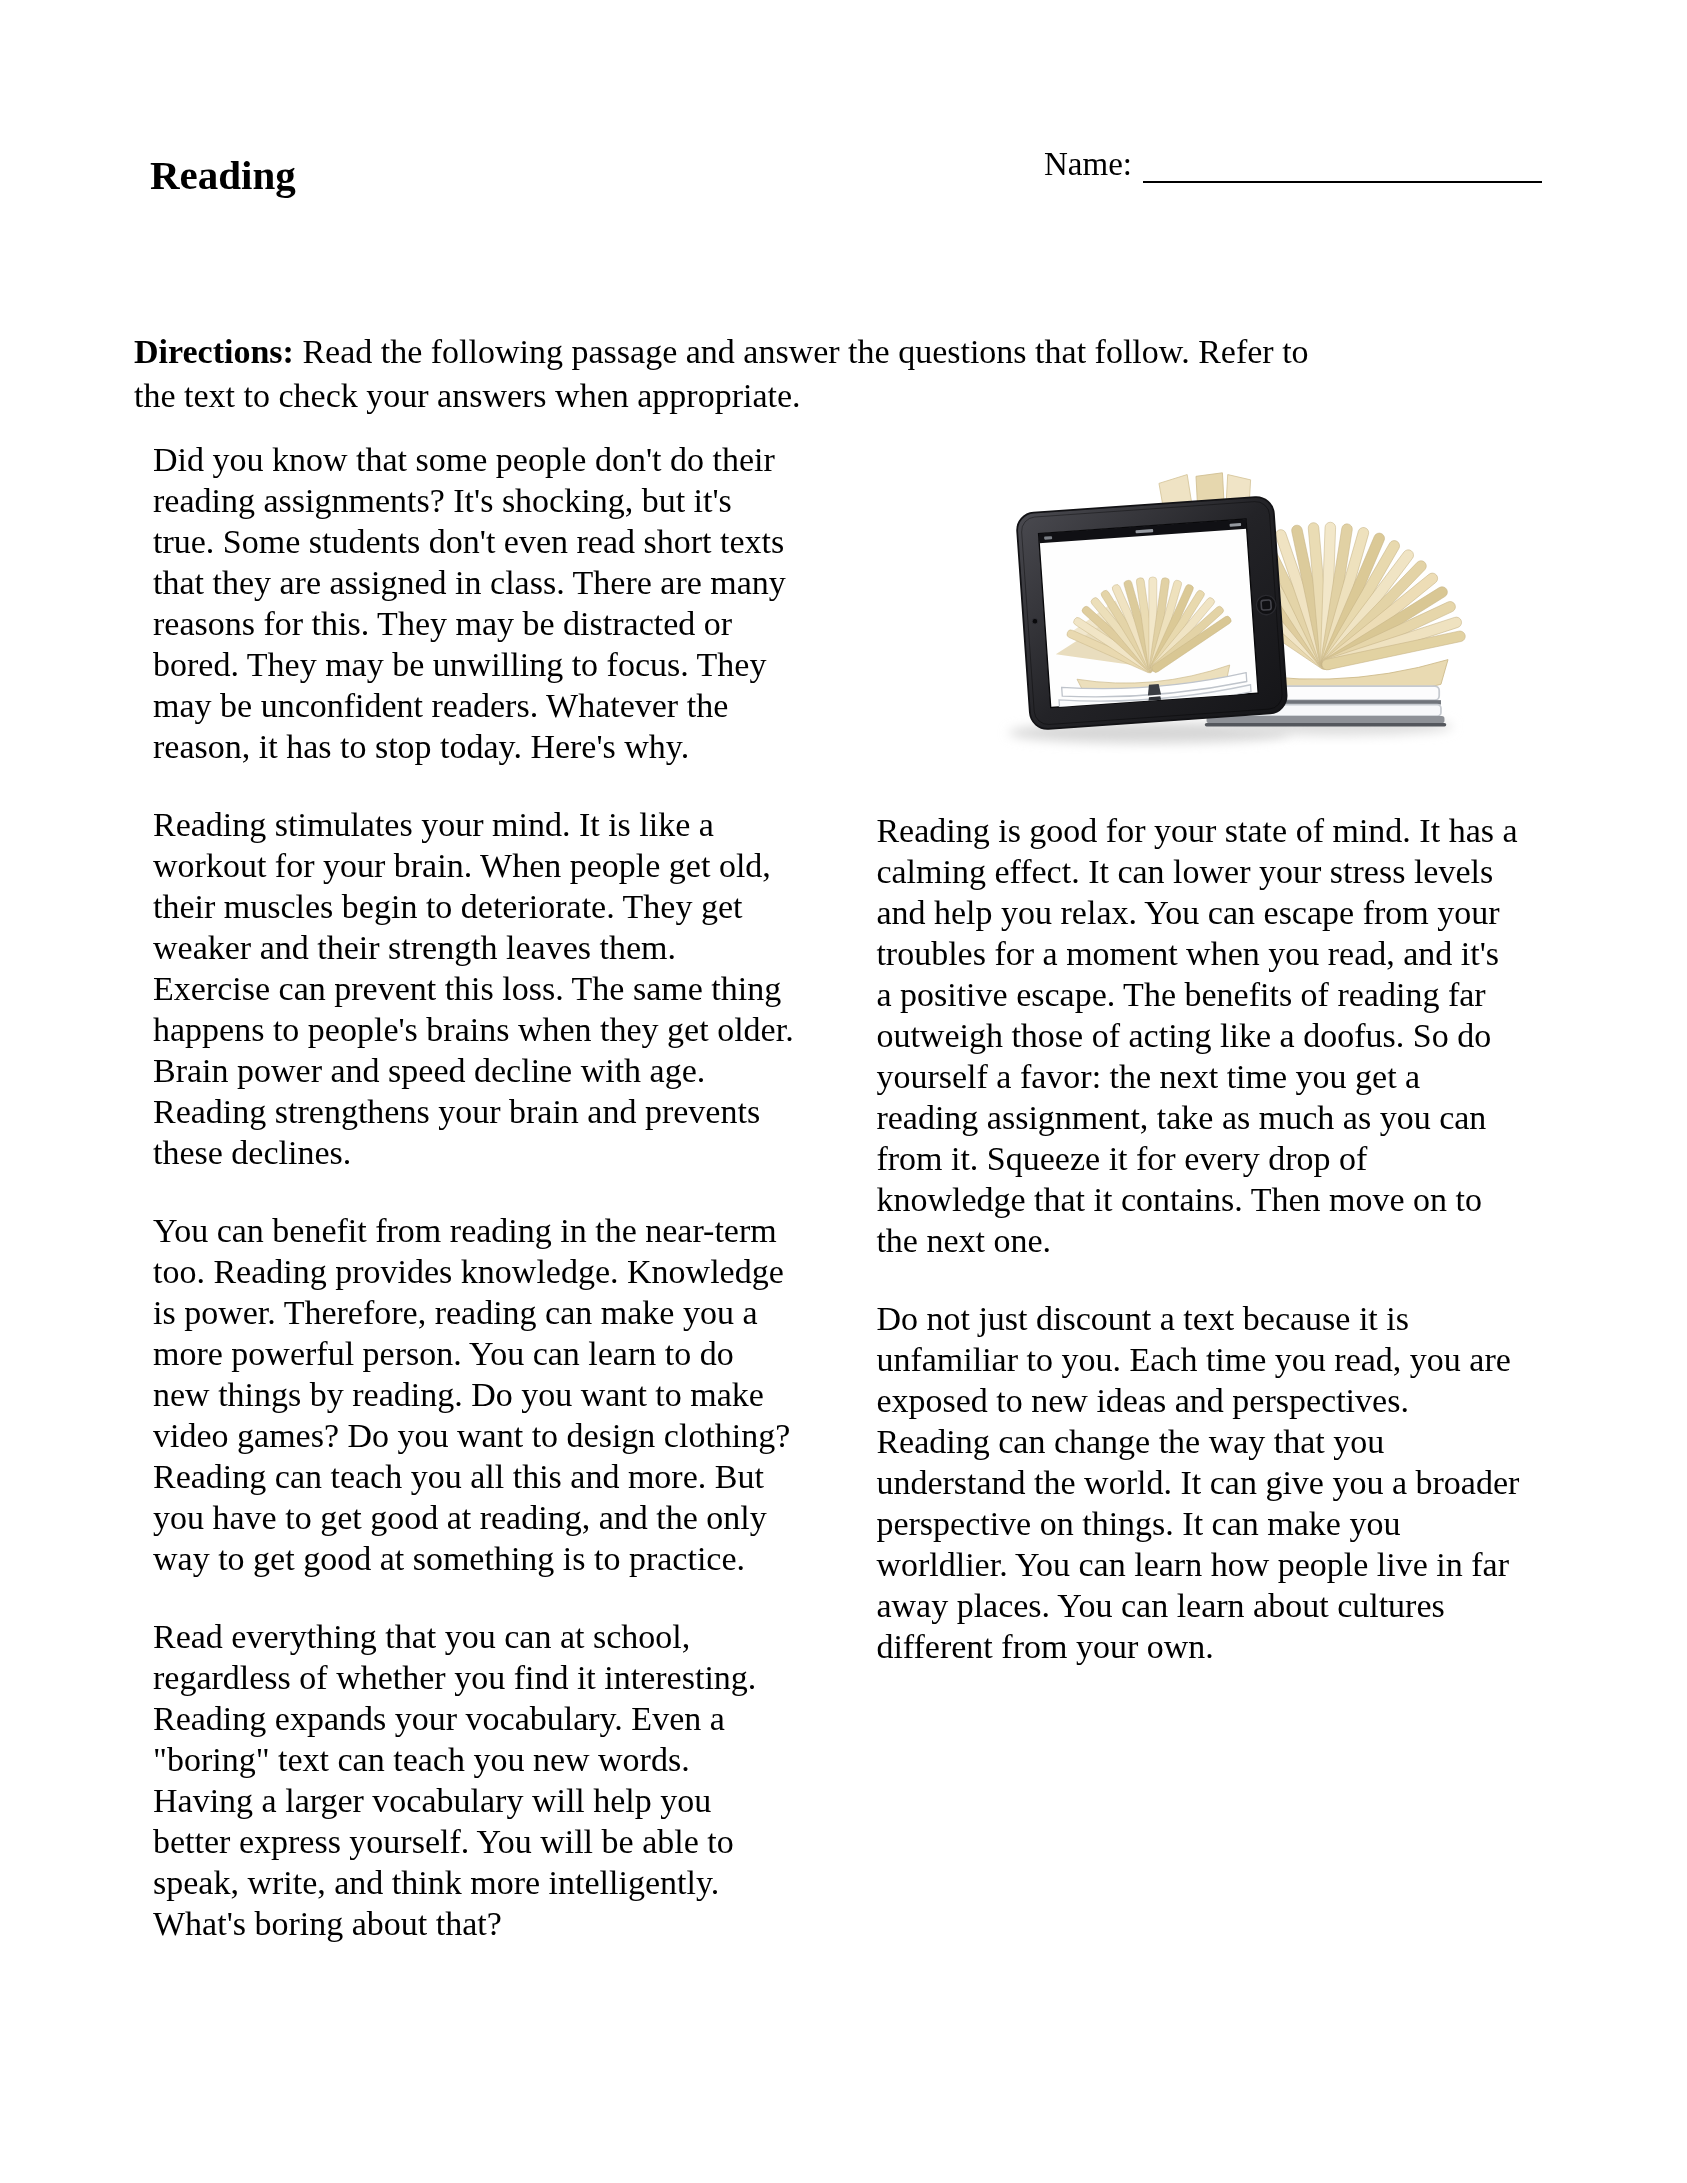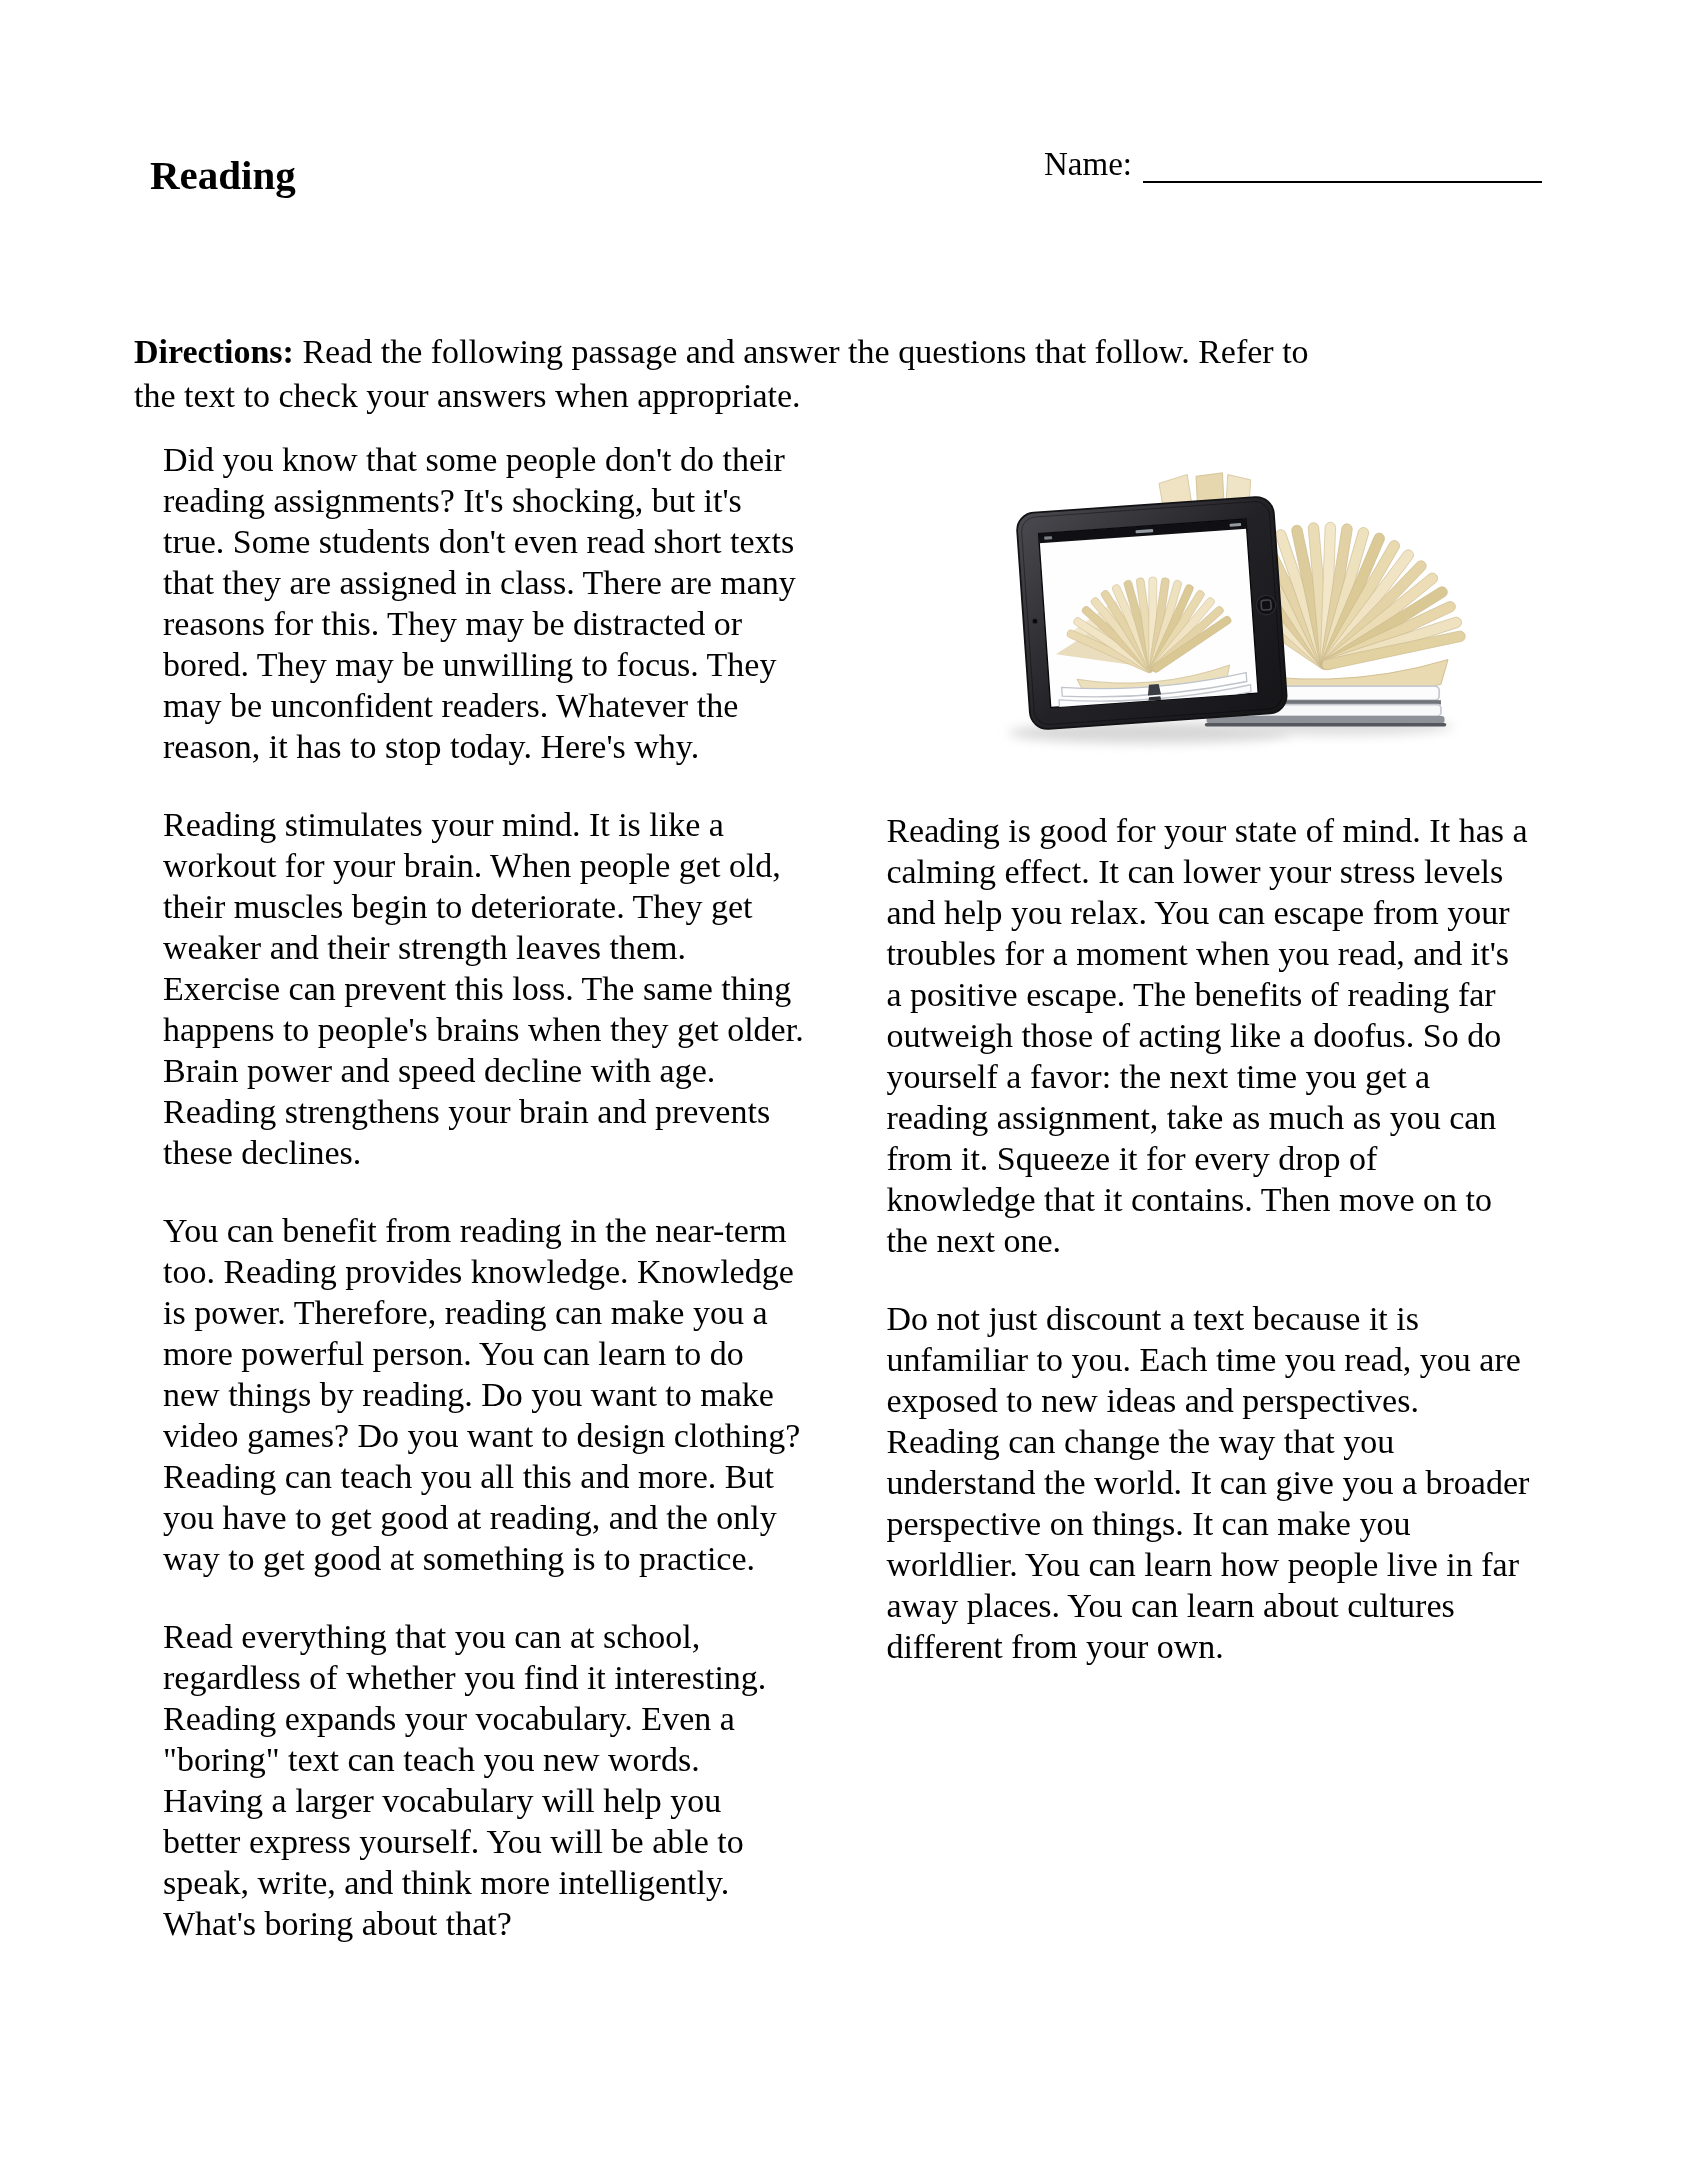--- a/index.html
+++ b/index.html
@@ -7,21 +7,21 @@
     position:relative;width:1688px;height:2183px;background:#ffffff;
     font-family:"Liberation Serif","DejaVu Serif",serif;color:#000;overflow:hidden;
   }
   .name-row{position:absolute;left:1044px;top:129px;display:flex;align-items:flex-end;font-size:33px;margin-top:13px;}
   .name-rule{width:399px;height:39px;border-bottom:2.6px solid #000;margin-left:10.6px;}
   .titles{position:absolute;left:150px;top:148px;font-weight:bold;font-size:41px;line-height:54px;}
   .directions{position:absolute;left:134px;top:296px;width:1420px;font-size:34px;line-height:44px;white-space:pre-line;}
   .directions b{font-weight:bold;}
   .columns{position:absolute;left:150px;top:439px;width:1438px;display:flex;gap:8.8px;}
   .col{width:715px;}
-  .para{font-size:34px;line-height:41px;margin:0 0 37px 13px;white-space:pre-line;}
+  .para{font-size:34px;line-height:41px;margin:0 0 37px 3px;white-space:pre-line;}
   .illustration{position:relative;height:371px;}
   .illustration svg{position:absolute;left:113px;top:25px;}
 </style>
 </head>
 <body>
 
 <div class="page">
 
   <div class="name-row">
     <span>Name:</span>

